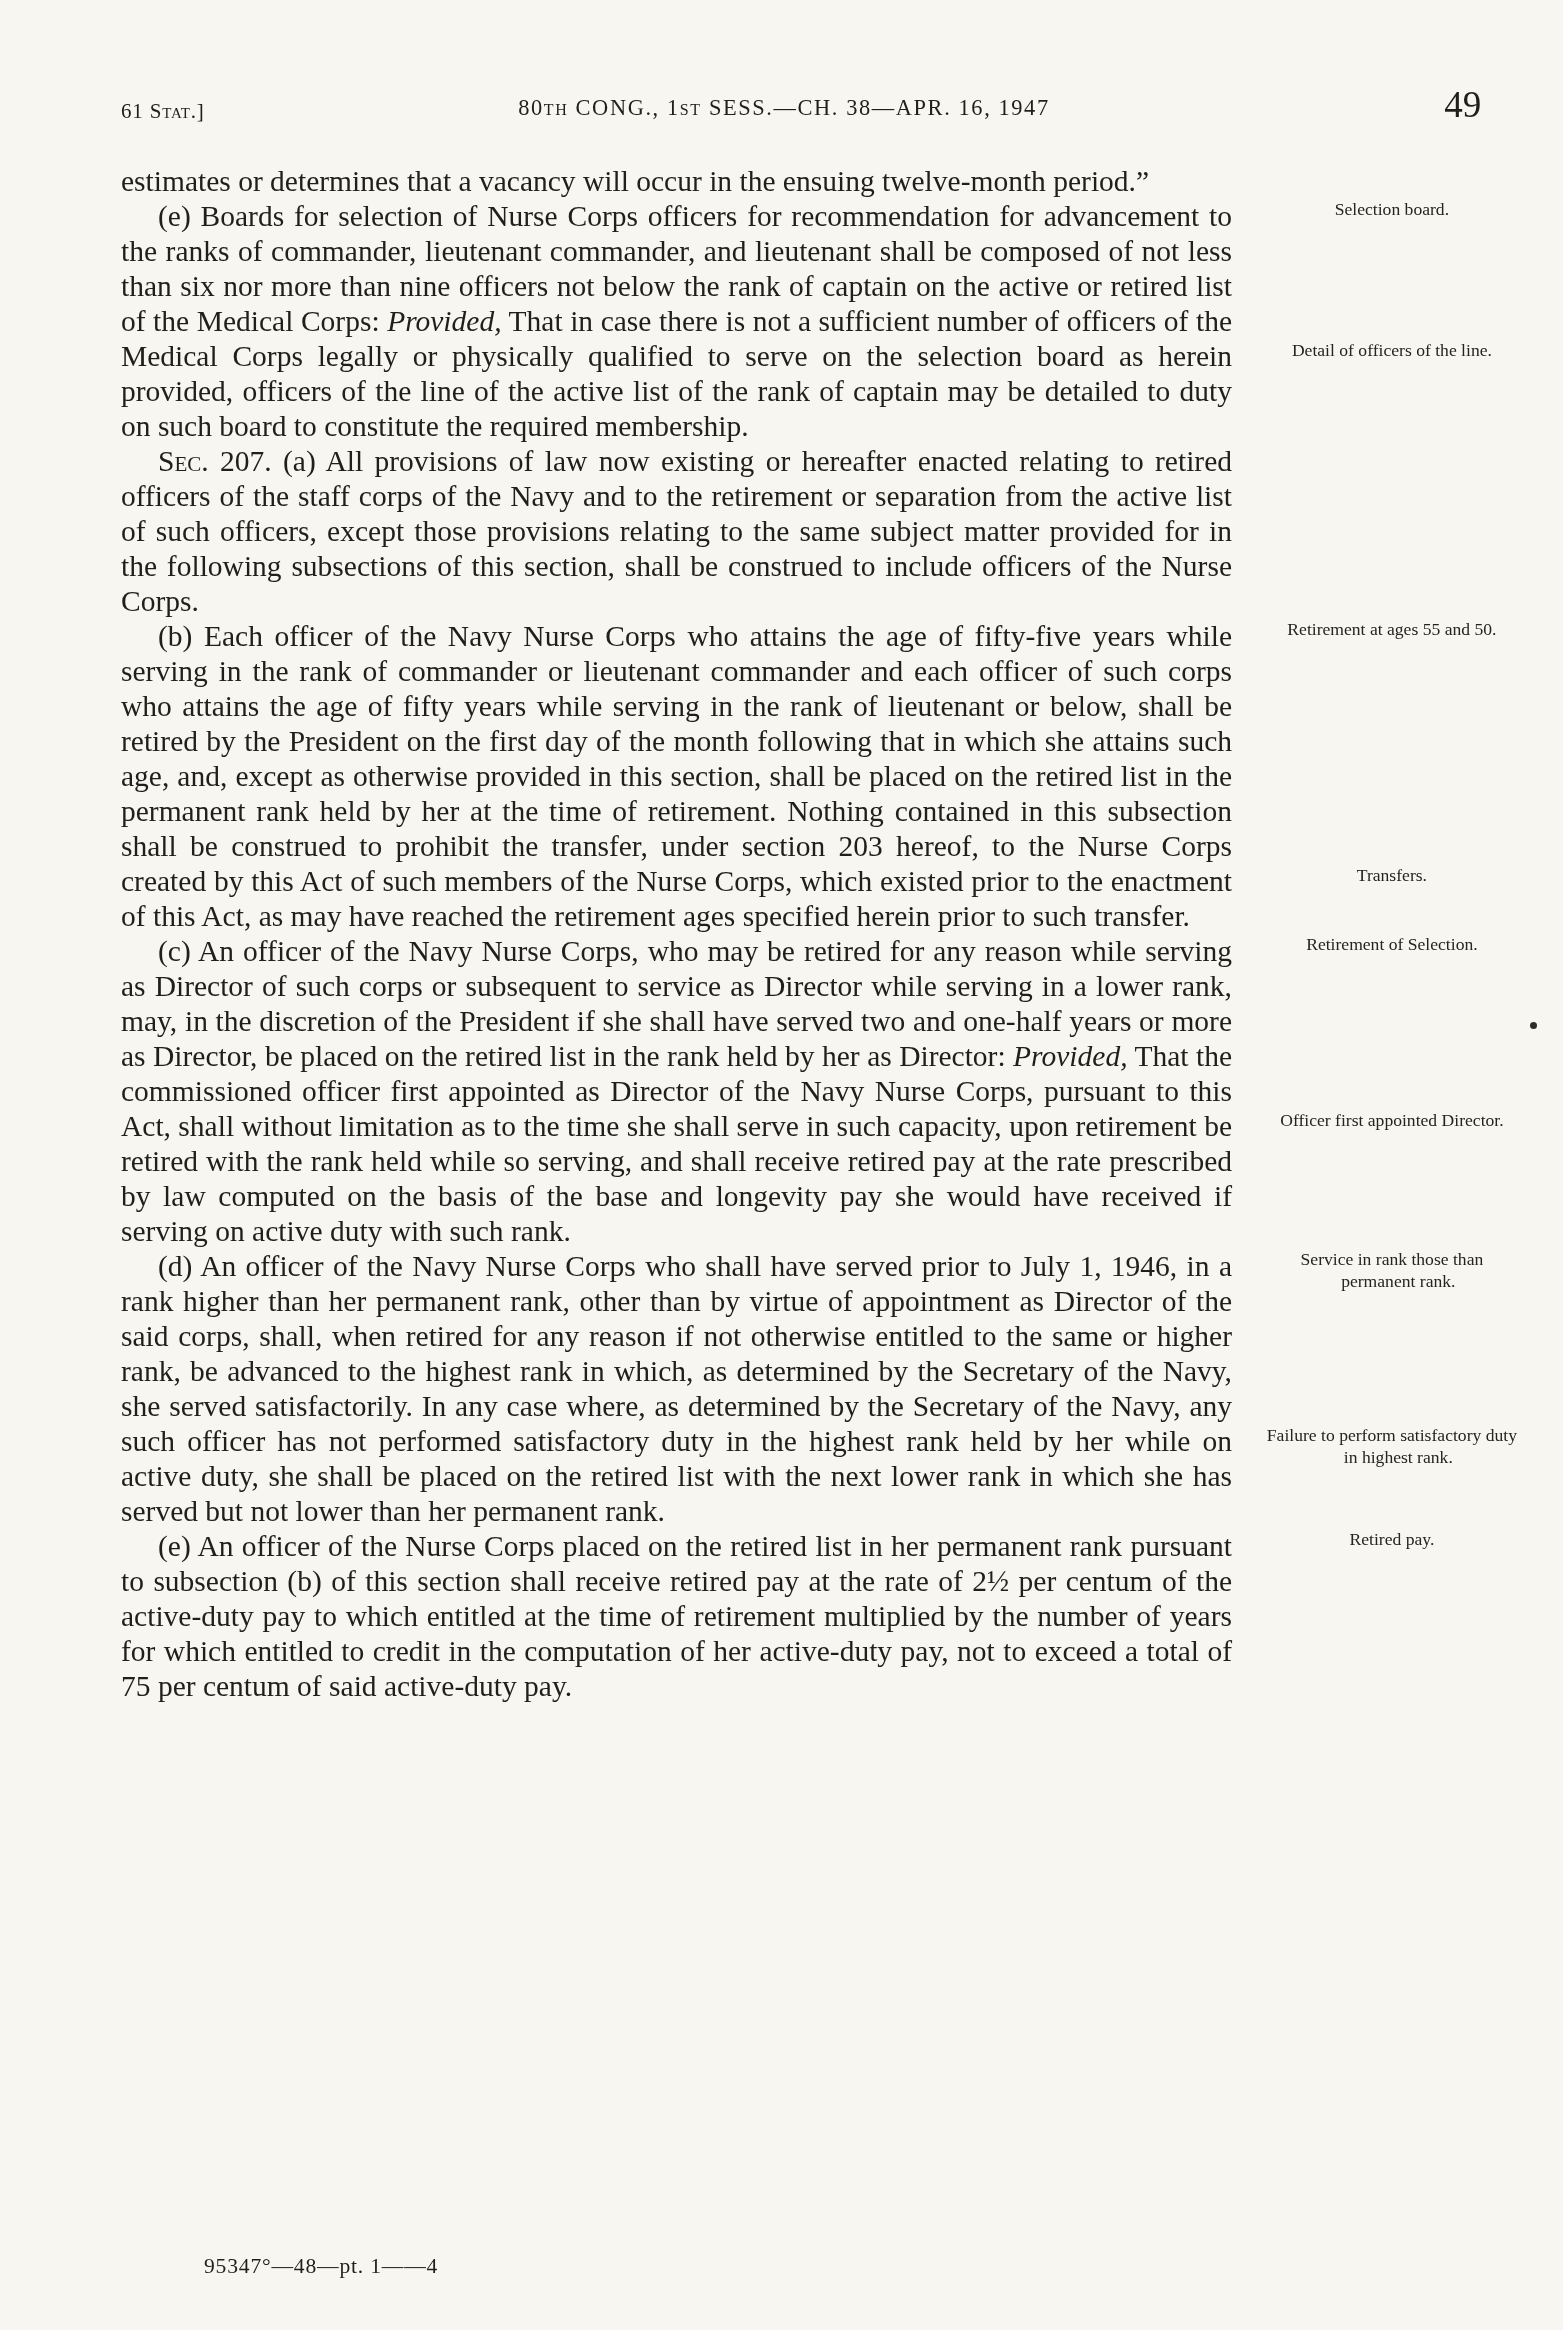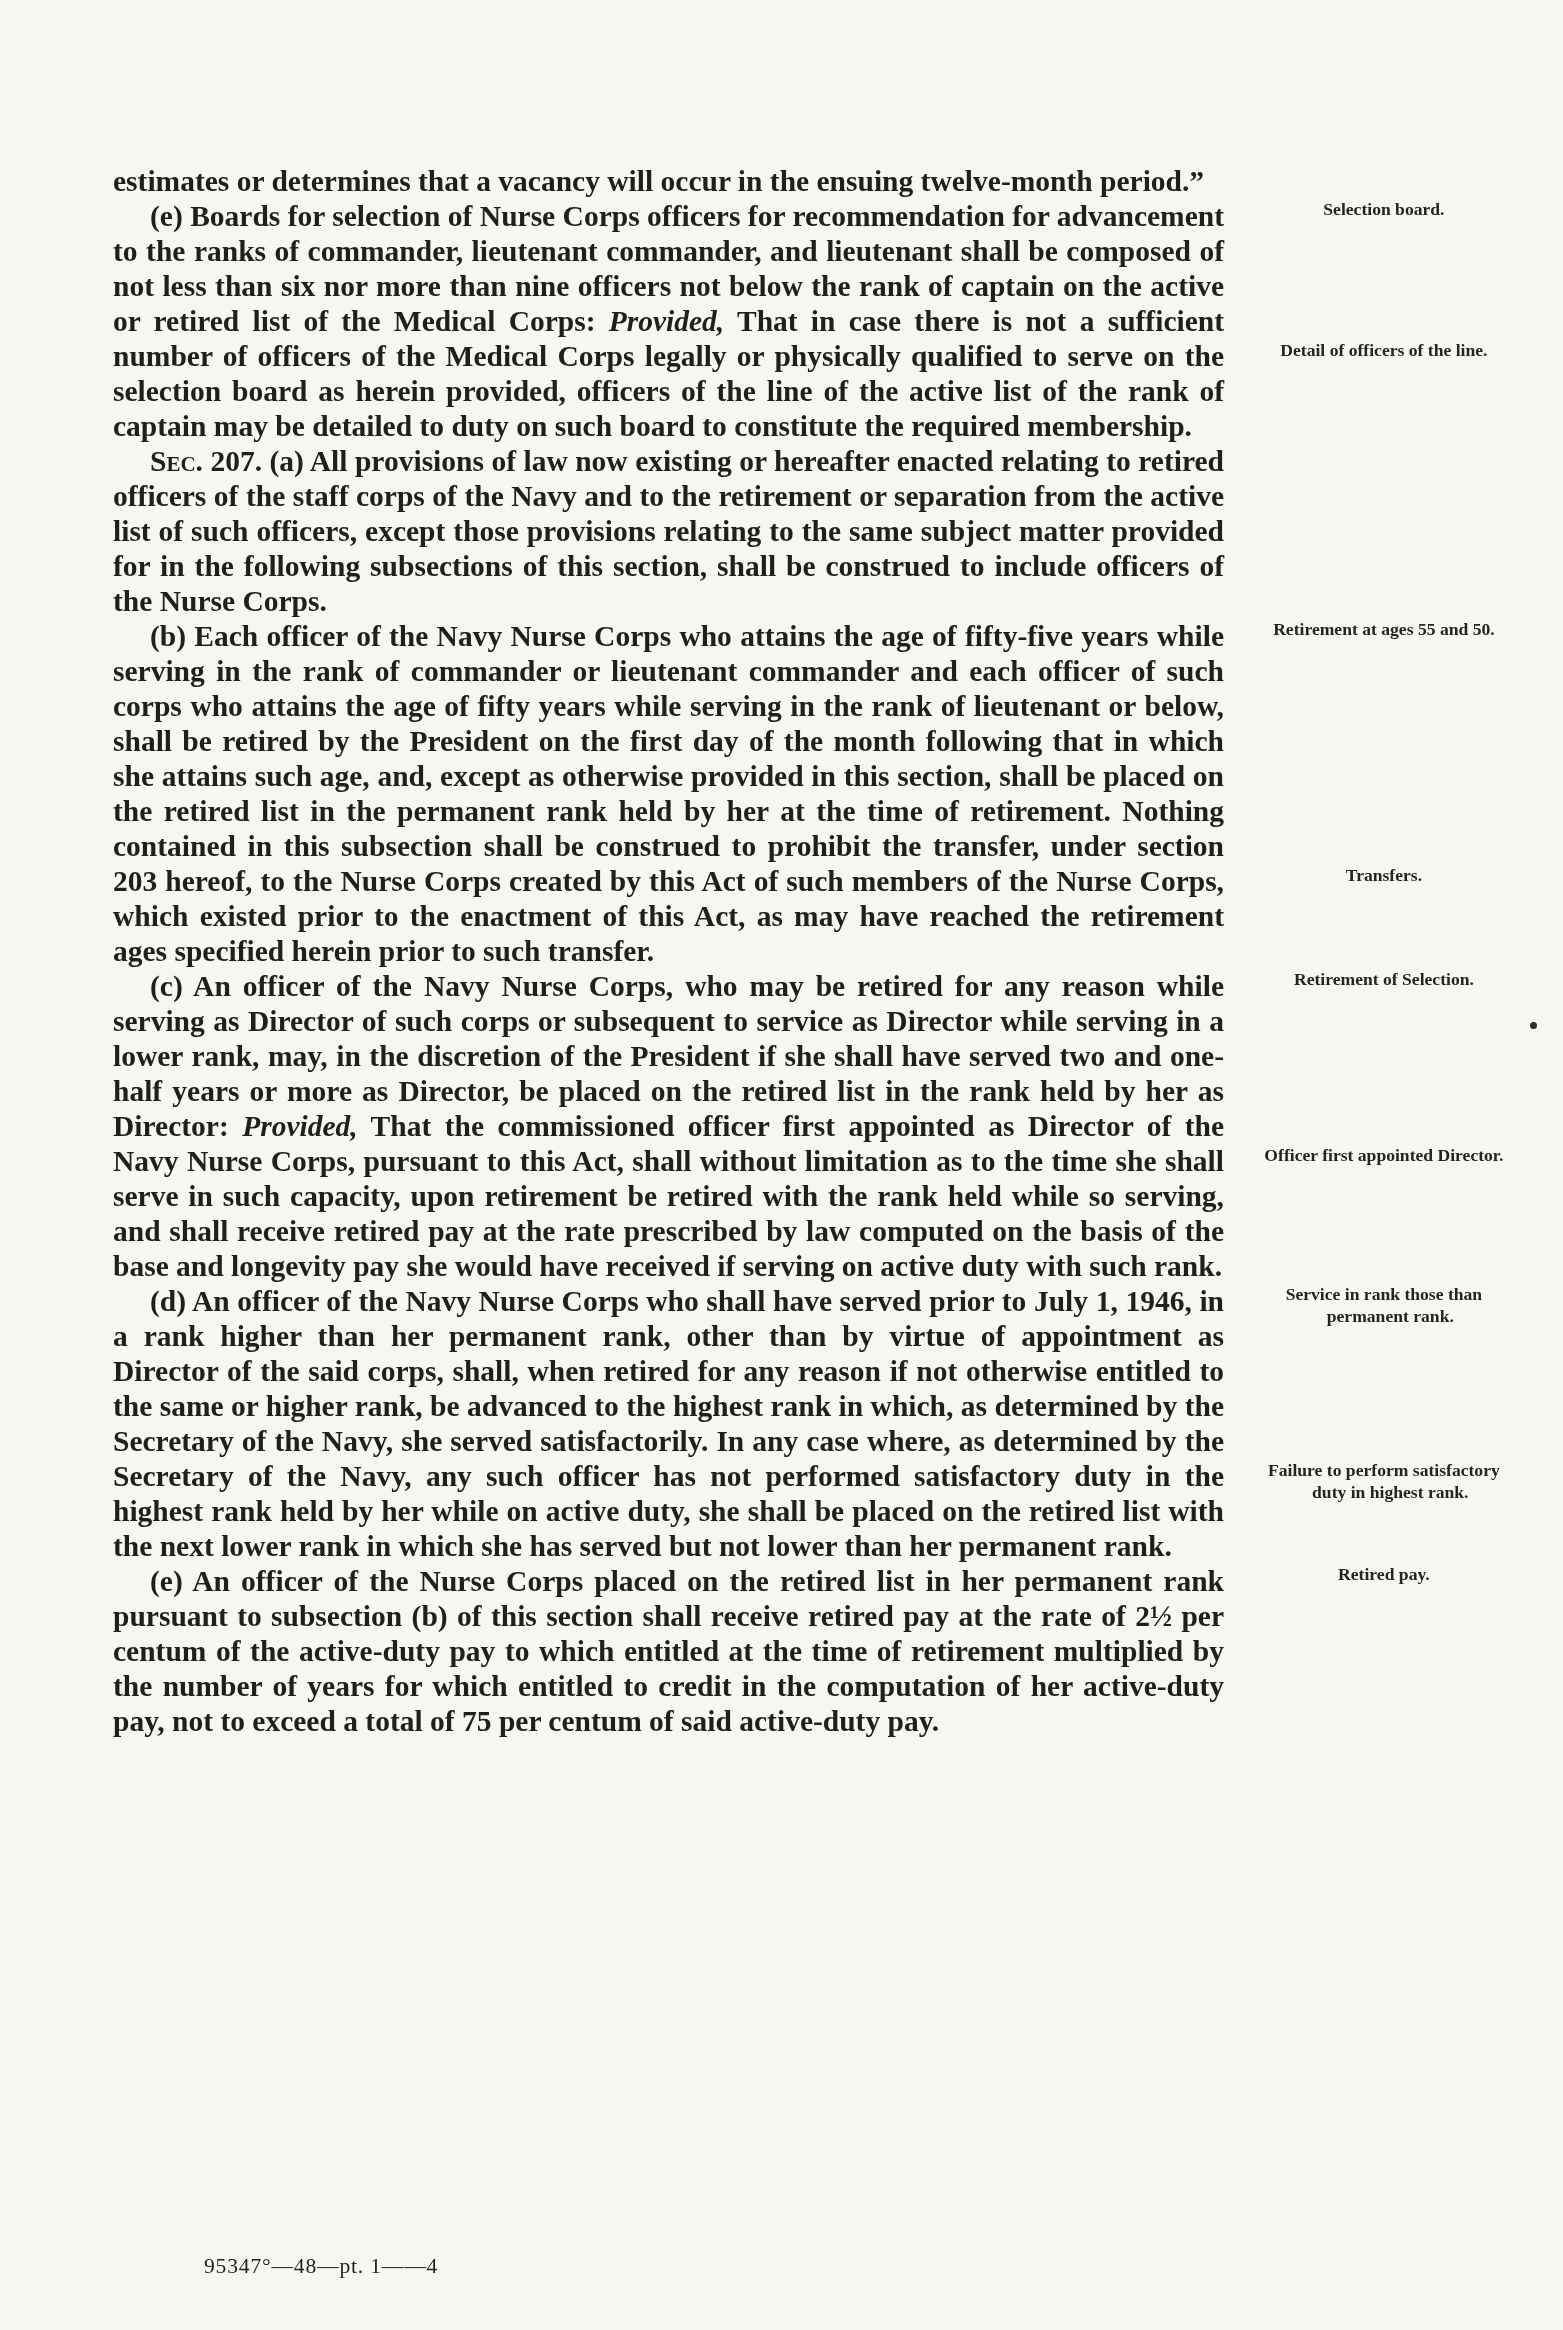--- a/index.html
+++ b/index.html
@@ -11,22 +11,22 @@
     color:#211f1a;
     overflow:hidden;
   }
   
   .page-header{position:absolute;top:89px;left:121px;right:77px;height:56px;}
   .stat-ref{position:absolute;left:0;top:9.6px;font-size:21px;font-variant:small-caps;letter-spacing:0.8px;}
   .session-line{position:absolute;left:176px;top:6.4px;width:974px;text-align:center;font-size:22.4px;font-variant:small-caps;letter-spacing:1.6px;}
   .page-num{position:absolute;right:4.8px;top:-6.4px;font-size:37px;}
   
   .content{
-    position:absolute;top:164px;left:113px;width:1111px;
-    font-size:29.5px;line-height:35px;text-align:justify;font-weight:bold;
+    position:absolute;top:164px;left:121px;width:1111px;
+    font-size:29.5px;line-height:35px;text-align:justify;
   }
   .para-row{position:relative;}
   .body-para{margin:0;text-indent:37px;}
   .body-para.no-indent{text-indent:0;}
   .it{font-style:italic;}
   .sc{font-variant:small-caps;}
   
   .sidenote{
     position:absolute;left:1145px;width:239px;
     font-size:17.6px;line-height:21.6px;text-align:center;
@@ -37,20 +37,25 @@
   
   .footer{position:absolute;left:204px;top:2254px;font-size:21.6px;font-weight:normal;letter-spacing:0.8px;}
   
   .ink-dot{position:absolute;left:1530px;top:1022px;width:7.2px;height:7.2px;border-radius:50%;background:#2e2c28;}
 </style>
 </head>
 <body>
 
 <div class="page">
 
+  <header class="page-header">
+    <div class="stat-ref">61 Stat.]</div>
+    <div class="session-line">80th CONG., 1st SESS.—CH. 38—APR. 16, 1947</div>
+    <div class="page-num">49</div>
+  </header>
 
   <main class="content">
 
     <div class="para-row">
       <p class="body-para no-indent"><span>estimates or determines that a vacancy will occur in the ensuing twelve-month period.”</span></p>
     </div>
 
     <div class="para-row">
       <p class="body-para"><span>(e) Boards for selection of Nurse Corps officers for recommendation for advancement to the ranks of commander, lieutenant commander, and lieutenant shall be composed of not less than six nor more than nine officers not below the rank of captain on the active or retired list of the Medical Corps: </span><span class="it">Provided,</span><span> That in case there is not a sufficient number of officers of the Medical Corps legally or physically qualified to serve on the selection board as herein provided, officers of the line of the active list of the rank of captain may be detailed to duty on such board to constitute the required membership.</span></p>
       <div class="sidenote" style="top:0;"><span>Selection board.</span></div>

